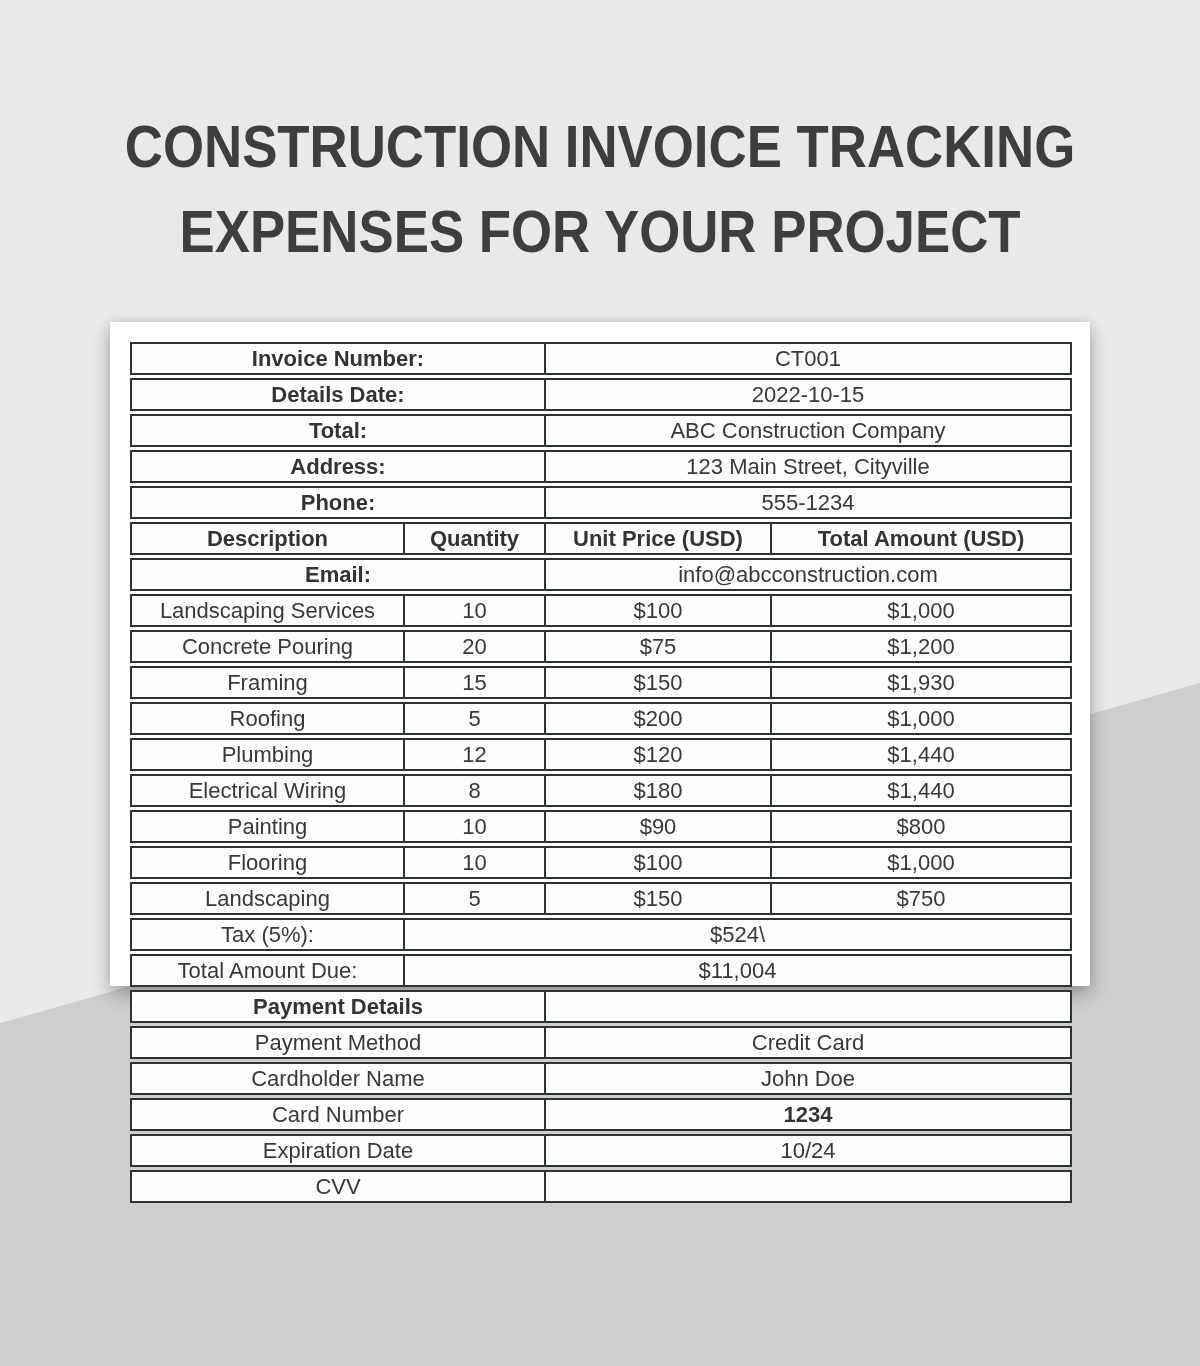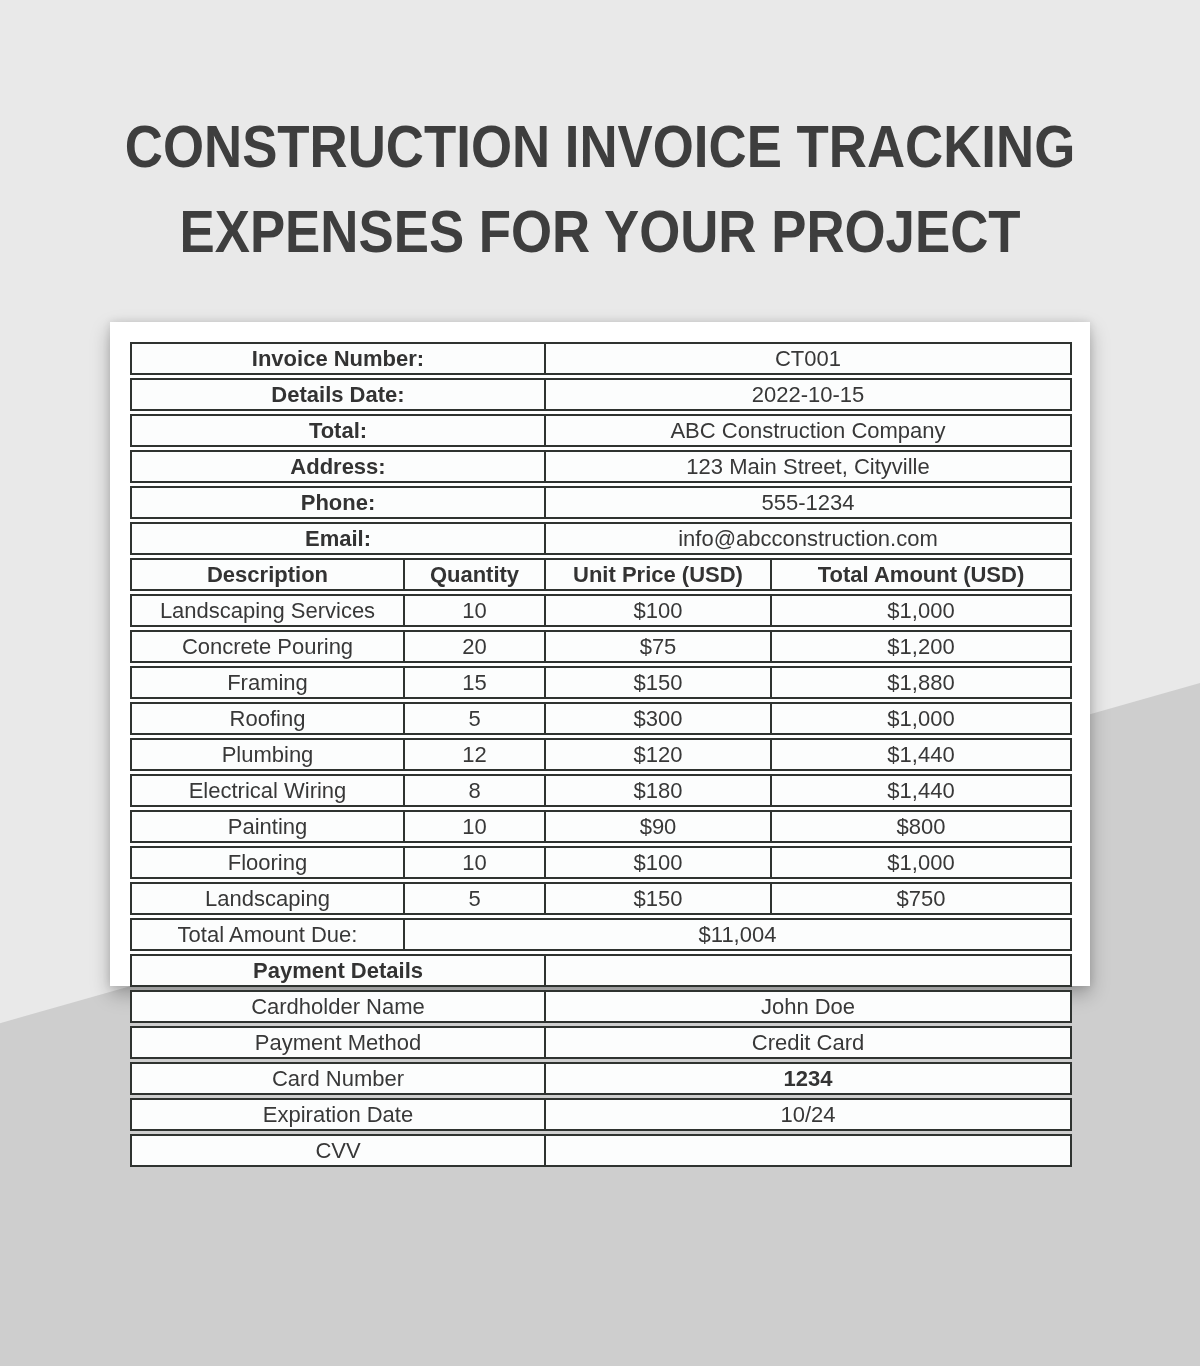--- a/index.html
+++ b/index.html
@@ -102,53 +102,53 @@
       </tr>
       <tr>
         <td colspan="2" class="bold">Address:</td>
         <td colspan="2">123 Main Street, Cityville</td>
       </tr>
       <tr>
         <td colspan="2" class="bold">Phone:</td>
         <td colspan="2">555-1234</td>
       </tr>
       <tr>
-        <td colspan="2" class="bold">Email:</td>
-        <td colspan="2">info@abcconstruction.com</td>
-      </tr>
-
-      <tr>
         <th class="bold">Description</th>
         <th class="bold">Quantity</th>
         <th class="bold">Unit Price (USD)</th>
         <th class="bold">Total Amount (USD)</th>
       </tr>
 
       <tr>
+        <td colspan="2" class="bold">Email:</td>
+        <td colspan="2">info@abcconstruction.com</td>
+      </tr>
+
+      <tr>
         <td>Landscaping Services</td>
         <td>10</td>
         <td>$100</td>
         <td>$1,000</td>
       </tr>
       <tr>
         <td>Concrete Pouring</td>
         <td>20</td>
         <td>$75</td>
         <td>$1,200</td>
       </tr>
       <tr>
         <td>Framing</td>
         <td>15</td>
         <td>$150</td>
-        <td>$1,880</td>
+        <td>$1,930</td>
       </tr>
       <tr>
         <td>Roofing</td>
         <td>5</td>
-        <td>$300</td>
+        <td>$200</td>
         <td>$1,000</td>
       </tr>
       <tr>
         <td>Plumbing</td>
         <td>12</td>
         <td>$120</td>
         <td>$1,440</td>
       </tr>
       <tr>
         <td>Electrical Wiring</td>
@@ -169,35 +169,39 @@
         <td>$1,000</td>
       </tr>
       <tr>
         <td>Landscaping</td>
         <td>5</td>
         <td>$150</td>
         <td>$750</td>
       </tr>
 
       <tr>
+        <td>Tax (5%):</td>
+        <td colspan="3">$524\</td>
+      </tr>
+      <tr>
         <td>Total Amount Due:</td>
         <td colspan="3">$11,004</td>
       </tr>
 
       <tr>
         <td colspan="2" class="bold">Payment Details</td>
         <td colspan="2"></td>
       </tr>
       <tr>
+        <td colspan="2">Payment Method</td>
+        <td colspan="2">Credit Card</td>
+      </tr>
+      <tr>
         <td colspan="2">Cardholder Name</td>
         <td colspan="2">John Doe</td>
-      </tr>
-      <tr>
-        <td colspan="2">Payment Method</td>
-        <td colspan="2">Credit Card</td>
       </tr>
       <tr>
         <td colspan="2">Card Number</td>
         <td colspan="2" class="bold">1234</td>
       </tr>
       <tr>
         <td colspan="2">Expiration Date</td>
         <td colspan="2">10/24</td>
       </tr>
       <tr>

